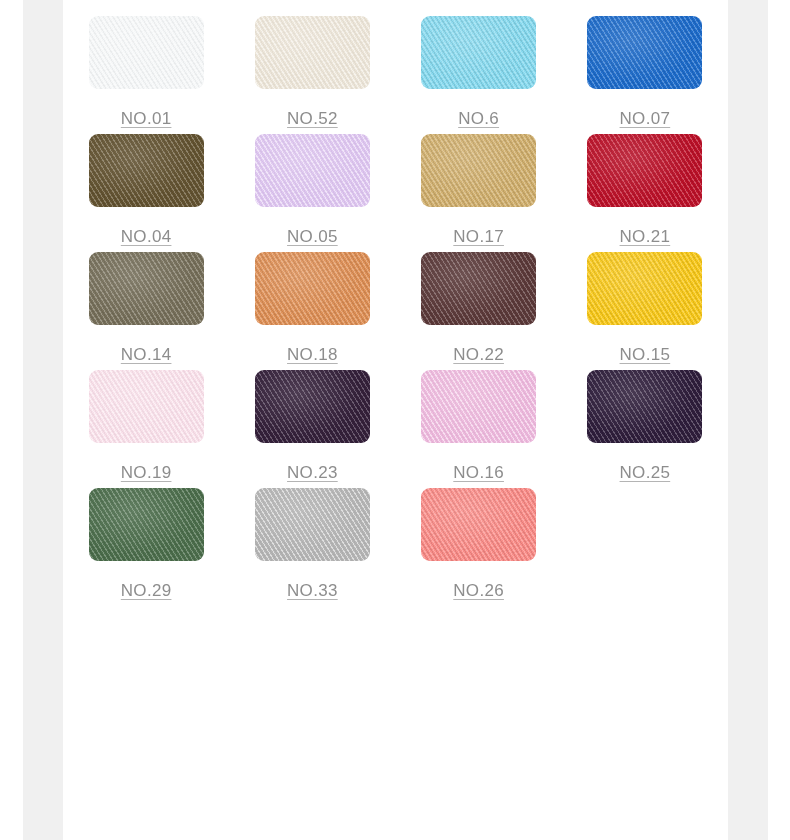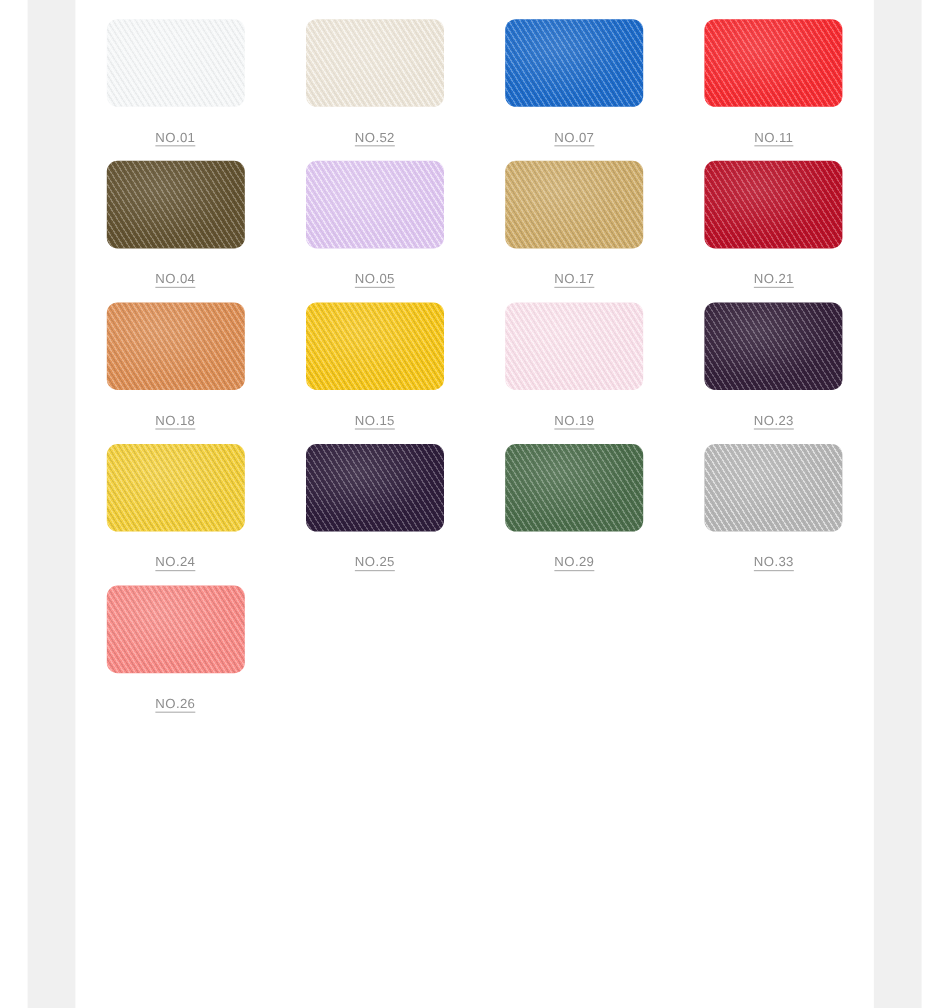--- a/index.html
+++ b/index.html
@@ -106,21 +106,21 @@
       rgba(255,255,255,0.00) 2px,
       rgba(0,0,0,0.045)      2px,
       rgba(0,0,0,0.045)      3px,
       rgba(0,0,0,0.00)       3px,
       rgba(0,0,0,0.00)       4px
     );
   }
 
   .swatch-label {
     margin-top: 20px;
-    font-size: 11px;
+    font-size: 17px;
     color: #8d8d8d;
     letter-spacing: 0.3px;
     text-decoration: underline;
     text-underline-offset: 3px;
     text-decoration-thickness: 1px;
     text-decoration-color: #b4b4b4;
     white-space: nowrap;
     text-align: right;
   }
 </style>
@@ -134,62 +134,70 @@
 <div class="swatch-grid" id="swatch-grid">
     <div class="swatch-cell">
       <div class="swatch-chip is-pale" style="background-color: rgb(244, 246, 247);"></div>
       <div class="swatch-label">NO.01</div>
     </div>
     <div class="swatch-cell">
       <div class="swatch-chip is-pale" style="background-color: rgb(236, 229, 216);"></div>
       <div class="swatch-label">NO.52</div>
     </div>
     <div class="swatch-cell">
+      <div class="swatch-chip" style="background-color: rgb(135, 217, 238);"></div>
+      <div class="swatch-label">NO.6</div>
+    </div>
+    <div class="swatch-cell">
       <div class="swatch-chip" style="background-color: rgb(30, 108, 203);"></div>
       <div class="swatch-label">NO.07</div>
     </div>
     <div class="swatch-cell">
-      <div class="swatch-chip" style="background-color: rgb(249, 45, 51);"></div>
-      <div class="swatch-label">NO.11</div>
-    </div>
-    <div class="swatch-cell">
       <div class="swatch-chip" style="background-color: rgb(100, 84, 50);"></div>
       <div class="swatch-label">NO.04</div>
     </div>
     <div class="swatch-cell">
       <div class="swatch-chip is-pale" style="background-color: rgb(222, 198, 240);"></div>
       <div class="swatch-label">NO.05</div>
     </div>
     <div class="swatch-cell">
       <div class="swatch-chip" style="background-color: rgb(208, 175, 110);"></div>
       <div class="swatch-label">NO.17</div>
     </div>
     <div class="swatch-cell">
       <div class="swatch-chip" style="background-color: rgb(188, 17, 41);"></div>
       <div class="swatch-label">NO.21</div>
     </div>
     <div class="swatch-cell">
+      <div class="swatch-chip" style="background-color: rgb(119, 112, 91);"></div>
+      <div class="swatch-label">NO.14</div>
+    </div>
+    <div class="swatch-cell">
       <div class="swatch-chip" style="background-color: rgb(222, 144, 87);"></div>
       <div class="swatch-label">NO.18</div>
     </div>
     <div class="swatch-cell">
+      <div class="swatch-chip" style="background-color: rgb(92, 58, 58);"></div>
+      <div class="swatch-label">NO.22</div>
+    </div>
+    <div class="swatch-cell">
       <div class="swatch-chip" style="background-color: rgb(247, 200, 28);"></div>
       <div class="swatch-label">NO.15</div>
     </div>
     <div class="swatch-cell">
       <div class="swatch-chip is-pale" style="background-color: rgb(248, 223, 233);"></div>
       <div class="swatch-label">NO.19</div>
     </div>
     <div class="swatch-cell">
       <div class="swatch-chip" style="background-color: rgb(53, 33, 59);"></div>
       <div class="swatch-label">NO.23</div>
     </div>
     <div class="swatch-cell">
-      <div class="swatch-chip" style="background-color: rgb(243, 208, 60);"></div>
-      <div class="swatch-label">NO.24</div>
+      <div class="swatch-chip is-pale" style="background-color: rgb(237, 185, 221);"></div>
+      <div class="swatch-label">NO.16</div>
     </div>
     <div class="swatch-cell">
       <div class="swatch-chip" style="background-color: rgb(47, 30, 60);"></div>
       <div class="swatch-label">NO.25</div>
     </div>
     <div class="swatch-cell">
       <div class="swatch-chip" style="background-color: rgb(77, 111, 77);"></div>
       <div class="swatch-label">NO.29</div>
     </div>
     <div class="swatch-cell">

